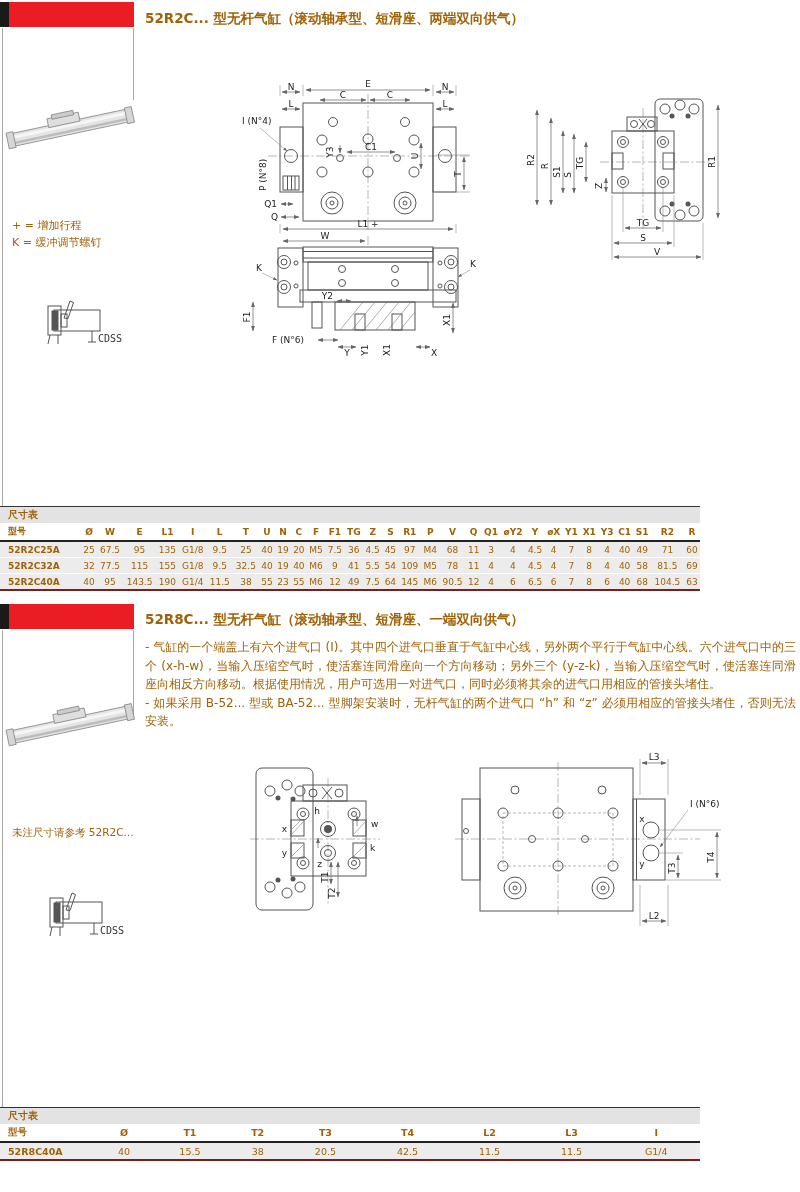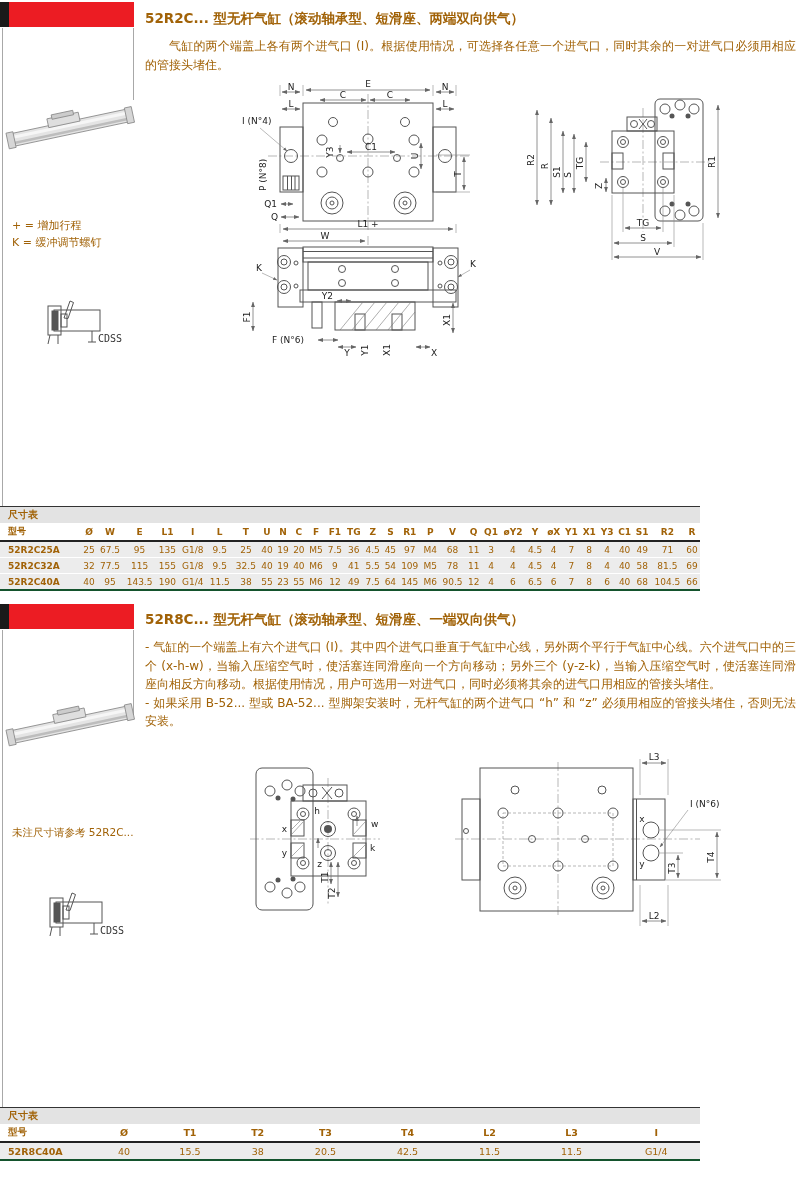--- a/index.html
+++ b/index.html
@@ -13,21 +13,21 @@
   .sec-title { position:absolute; left:145px; font-size:13.5px; font-weight:bold; white-space:nowrap; }
   .sec-body  { position:absolute; left:145px; width:651px; font-size:12px; line-height:1.55; text-align:justify; }
   .indent { text-indent:2em; }
   .sec-body p { margin:0; }
   .side-note { position:absolute; left:12px; font-size:11px; line-height:1.5; }
   .ref-note  { position:absolute; left:12px; font-size:10.5px; }
   
   .table-block { position:absolute; left:0; width:700px; }
   .table-bar { height:16px; line-height:16px; background:#e3e3e3; border-top:1px solid #333;
                font-size:10px; font-weight:bold; padding-left:8px; }
-  .dim-table { width:100%; border-collapse:collapse; border-bottom:2px solid #14532d; table-layout:auto; }
+  .dim-table { width:100%; border-collapse:collapse; border-bottom:2px solid #7f1d1d; table-layout:auto; }
   .dim-table th { font-size:9px; font-weight:bold; padding:2px 1px; border-bottom:2px solid #222;
                   background:#fff; text-align:center; white-space:nowrap; }
   .dim-table td { font-size:9px; padding:2.5px 1px; text-align:center; background:#ececec;
                   border-bottom:1.5px solid #fff; white-space:nowrap; }
   .dim-table th:first-child, .dim-table td:first-child { text-align:left; padding-left:8px; }
   .dim-table td:first-child { font-weight:bold; }
   .t2 th, .t2 td { font-size:9.5px; }
   .t1 th:first-child { width:72px; }
   .t2 th:first-child { width:90px; }
   
@@ -45,23 +45,20 @@
 <body>
 
 <div class="page">
 
   <div class="band-black" style="top:2px;"></div>
   <div class="band-red" style="top:2px;"></div>
   <div class="vline" style="left:2px; top:28px; height:478px;"></div>
   <div class="vline" style="left:133px; top:28px; height:72px;"></div>
 
   <div class="sec-title" style="top:10px;">52R2C... 型无杆气缸（滚动轴承型、短滑座、两端双向供气）</div>
-  <div class="sec-body" style="top:37px;">
-    <p class="indent">气缸的两个端盖上各有两个进气口 (I)。根据使用情况，可选择各任意一个进气口，同时其余的一对进气口必须用相应的管接头堵住。</p>
-  </div>
 
   <svg class="abs" style="left:5px; top:100px;" width="130" height="55" viewBox="0 0 130 55">
     <g transform="rotate(-12 10 42)">
       <rect x="8" y="33" width="118" height="13" fill="#e4e4e4" stroke="#888" stroke-width="0.8"></rect>
       <rect x="8" y="35.5" width="118" height="3" fill="#f6f6f6" stroke="none"></rect>
       <rect x="8" y="41.5" width="118" height="2.6" fill="#bdbdbd" stroke="none"></rect>
       <rect x="3" y="31.5" width="7" height="16" fill="#d6d6d6" stroke="#888" stroke-width="0.8"></rect>
       <rect x="124" y="31.5" width="7" height="16" fill="#d6d6d6" stroke="#888" stroke-width="0.8"></rect>
       <rect x="46" y="26" width="32" height="9" fill="#dedede" stroke="#888" stroke-width="0.8"></rect>
       <rect x="51" y="23" width="22" height="4.5" fill="#cccccc" stroke="#888" stroke-width="0.8"></rect>
@@ -416,21 +413,21 @@
             <td>4</td>
             <td>6</td>
             <td>6.5</td>
             <td>6</td>
             <td>7</td>
             <td>8</td>
             <td>6</td>
             <td>40</td>
             <td>68</td>
             <td>104.5</td>
-            <td>66</td>
+            <td>63</td>
           </tr>
         </tbody>
       </table>
   </div>
 
   <div class="band-black" style="top:604px;"></div>
   <div class="band-red" style="top:604px;"></div>
   <div class="vline" style="left:2px; top:630px; height:477px;"></div>
   <div class="vline" style="left:133px; top:630px; height:85px;"></div>
 

